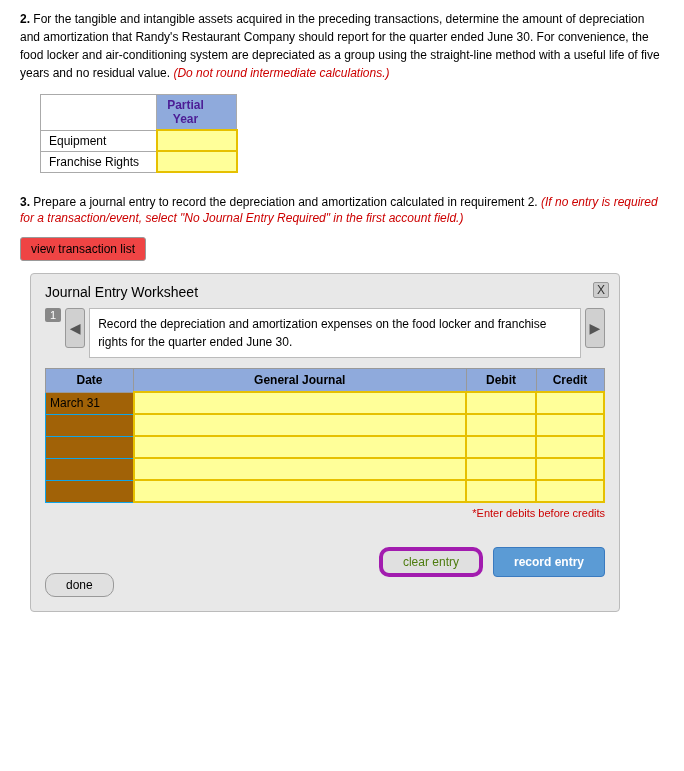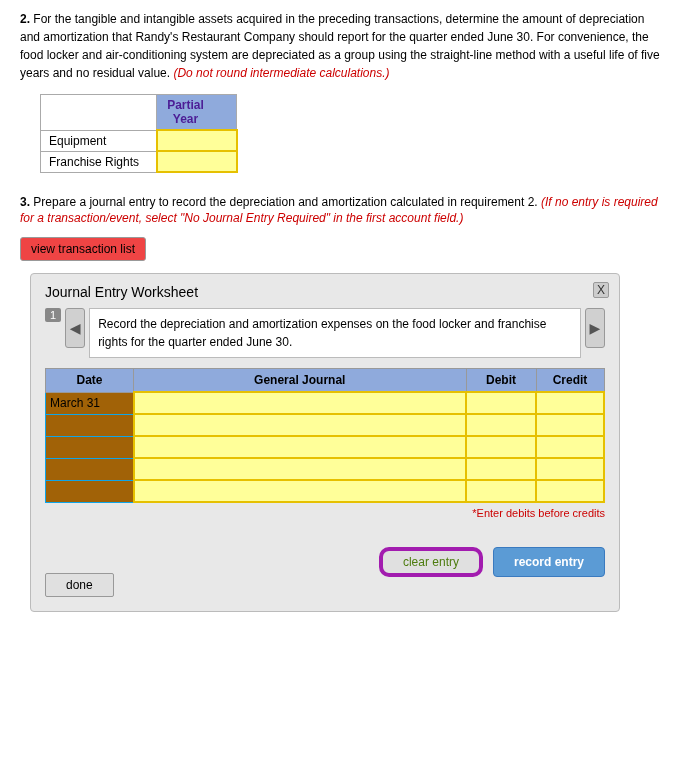--- a/index.html
+++ b/index.html
@@ -188,21 +188,21 @@
     
     .worksheet-buttons {
       display: flex;
       gap: 10px;
       align-items: center;
       justify-content: space-between;
     }
     .btn-done {
       background: #e0e0e0;
       border: 1px solid #999;
-      border-radius: 2px;
+      border-radius: 10px;
       padding: 4px 20px;
       font-size: 12px;
       cursor: pointer;
       color: #000;
       margin-top: 46px;
     }
     .btn-clear {
       background: #e0e0e0;
       border: 4px solid #a21caf;
       border-radius: 10px;

